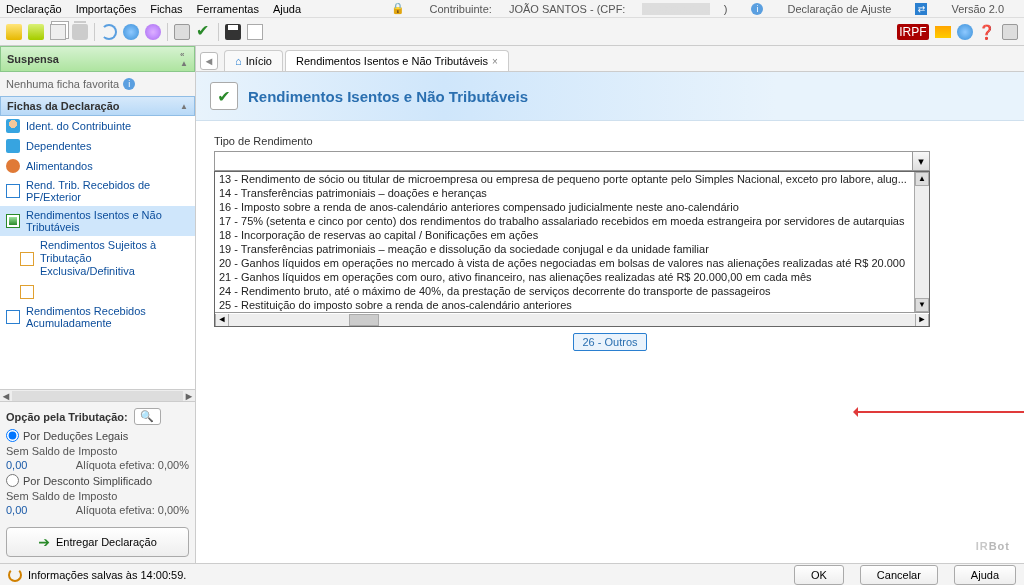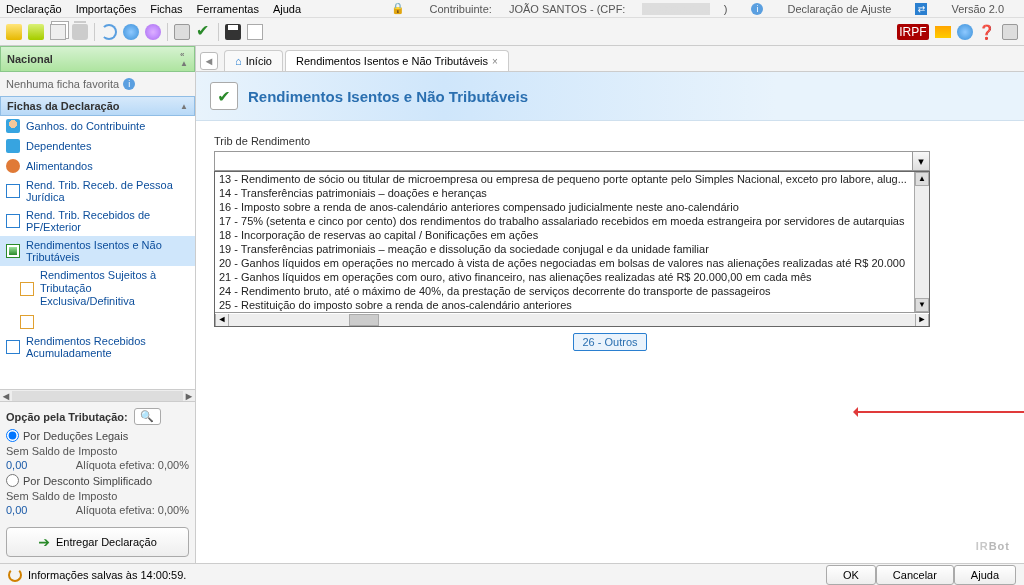--- a/index.html
+++ b/index.html
@@ -96,21 +96,21 @@
 .badge-sel{margin:6px auto 0 auto;width:fit-content;padding:2px 8px;border:1px solid #2a7fd0;color:#2a6fb0;background:#eaf3fc;border-radius:2px;}
 .red-arrow{position:absolute;top:290px;left:660px;width:180px;height:2px;background:#e03a3a;}
 .red-arrow::before{content:"";position:absolute;left:-8px;top:-4px;border:5px solid transparent;border-right-color:#e03a3a;}
 
 .watermark{position:absolute;right:14px;bottom:8px;font-size:20px;color:#c8c8c8;font-weight:bold;letter-spacing:1px;}
 .watermark .bot{color:#b8b8b8;}
 
 
 .statusbar{height:22px;border-top:1px solid #ccc;background:#f4f4f4;display:flex;align-items:center;padding:0 8px;gap:6px;}
 .statusbar .refresh-ico{width:14px;height:14px;border:2px solid #d08000;border-top-color:transparent;border-radius:50%;}
-.statusbar .right{margin-left:auto;display:flex;gap:0;}
+.statusbar .right{margin-left:auto;display:flex;gap:16px;}
 .statusbar button{padding:3px 16px;border:1px solid #aaa;border-radius:3px;background:linear-gradient(#fff,#eee);cursor:pointer;}
 </style>
 </head>
 <body>
 
 <div class="menubar">
   <span>Declaração</span>
   <span>Importações</span>
   <span>Fichas</span>
   <span>Ferramentas</span>
@@ -146,47 +146,43 @@
     <span class="ico ico-globe"></span>
     <span style="color:#e0a030;font-size:14px;">❓</span>
     <span class="ico ico-print"></span>
   </div>
 </div>
 
 <div class="body">
 
   <div class="sidebar">
     <div class="panel-header">
-      <span>Nacional</span>
+      <span>Suspensa</span>
         <span class="arrows">«<br>▲</span>
     </div>
     <div class="fav-body">
       <span>Nenhuma ficha favorita</span>
       <span class="infoicon">i</span>
     </div>
     <div class="panel-header blue">
       <span>Fichas da Declaração</span>
         <span class="arrows">▲</span>
     </div>
     <div class="tree">
       <div class="tree-item">
           <span class="icon i-person"></span>
-          <span>Ganhos. do Contribuinte</span>
+          <span>Ident. do Contribuinte</span>
         </div>
       <div class="tree-item">
           <span class="icon i-people"></span>
           <span>Dependentes</span>
         </div>
       <div class="tree-item">
           <span class="icon i-food"></span>
           <span>Alimentandos</span>
-        </div>
-      <div class="tree-item">
-          <span class="icon i-doc-blue"></span>
-          <span>Rend. Trib. Receb. de Pessoa Jurídica</span>
         </div>
       <div class="tree-item">
           <span class="icon i-doc-blue"></span>
           <span>Rend. Trib. Recebidos de PF/Exterior</span>
         </div>
       <div class="tree-item selected">
           <span class="icon i-doc-green"></span>
           <span>Rendimentos Isentos e Não Tributáveis</span>
         </div>
       <div class="tree-item indent">
@@ -253,21 +249,21 @@
       <div class="tab">
           <span>Rendimentos Isentos e Não Tributáveis</span>
           <span class="close">×</span>
         </div>
     </div>
     <div class="page-header">
       <div class="ico-big">✔</div>
       <h2>Rendimentos Isentos e Não Tributáveis</h2>
     </div>
     <div class="content">
-      <label class="field-label">Trib de Rendimento</label>
+      <label class="field-label">Tipo de Rendimento</label>
       <div class="combo">
         <div class="combo-input"></div>
         <div class="combo-btn">▾</div>
       </div>
       <div class="dropdown">
         <div class="dropdown-list">
           <div class="dd-item">13 - Rendimento de sócio ou titular de microempresa ou empresa de pequeno porte optante pelo Simples Nacional, exceto pro labore, alug...</div>
           <div class="dd-item">14 - Transferências patrimoniais – doações e heranças</div>
           <div class="dd-item">16 - Imposto sobre a renda de anos-calendário anteriores compensado judicialmente neste ano-calendário</div>
           <div class="dd-item">17 - 75% (setenta e cinco por cento) dos rendimentos do trabalho assalariado recebidos em moeda estrangeira por servidores de autarquias</div>

